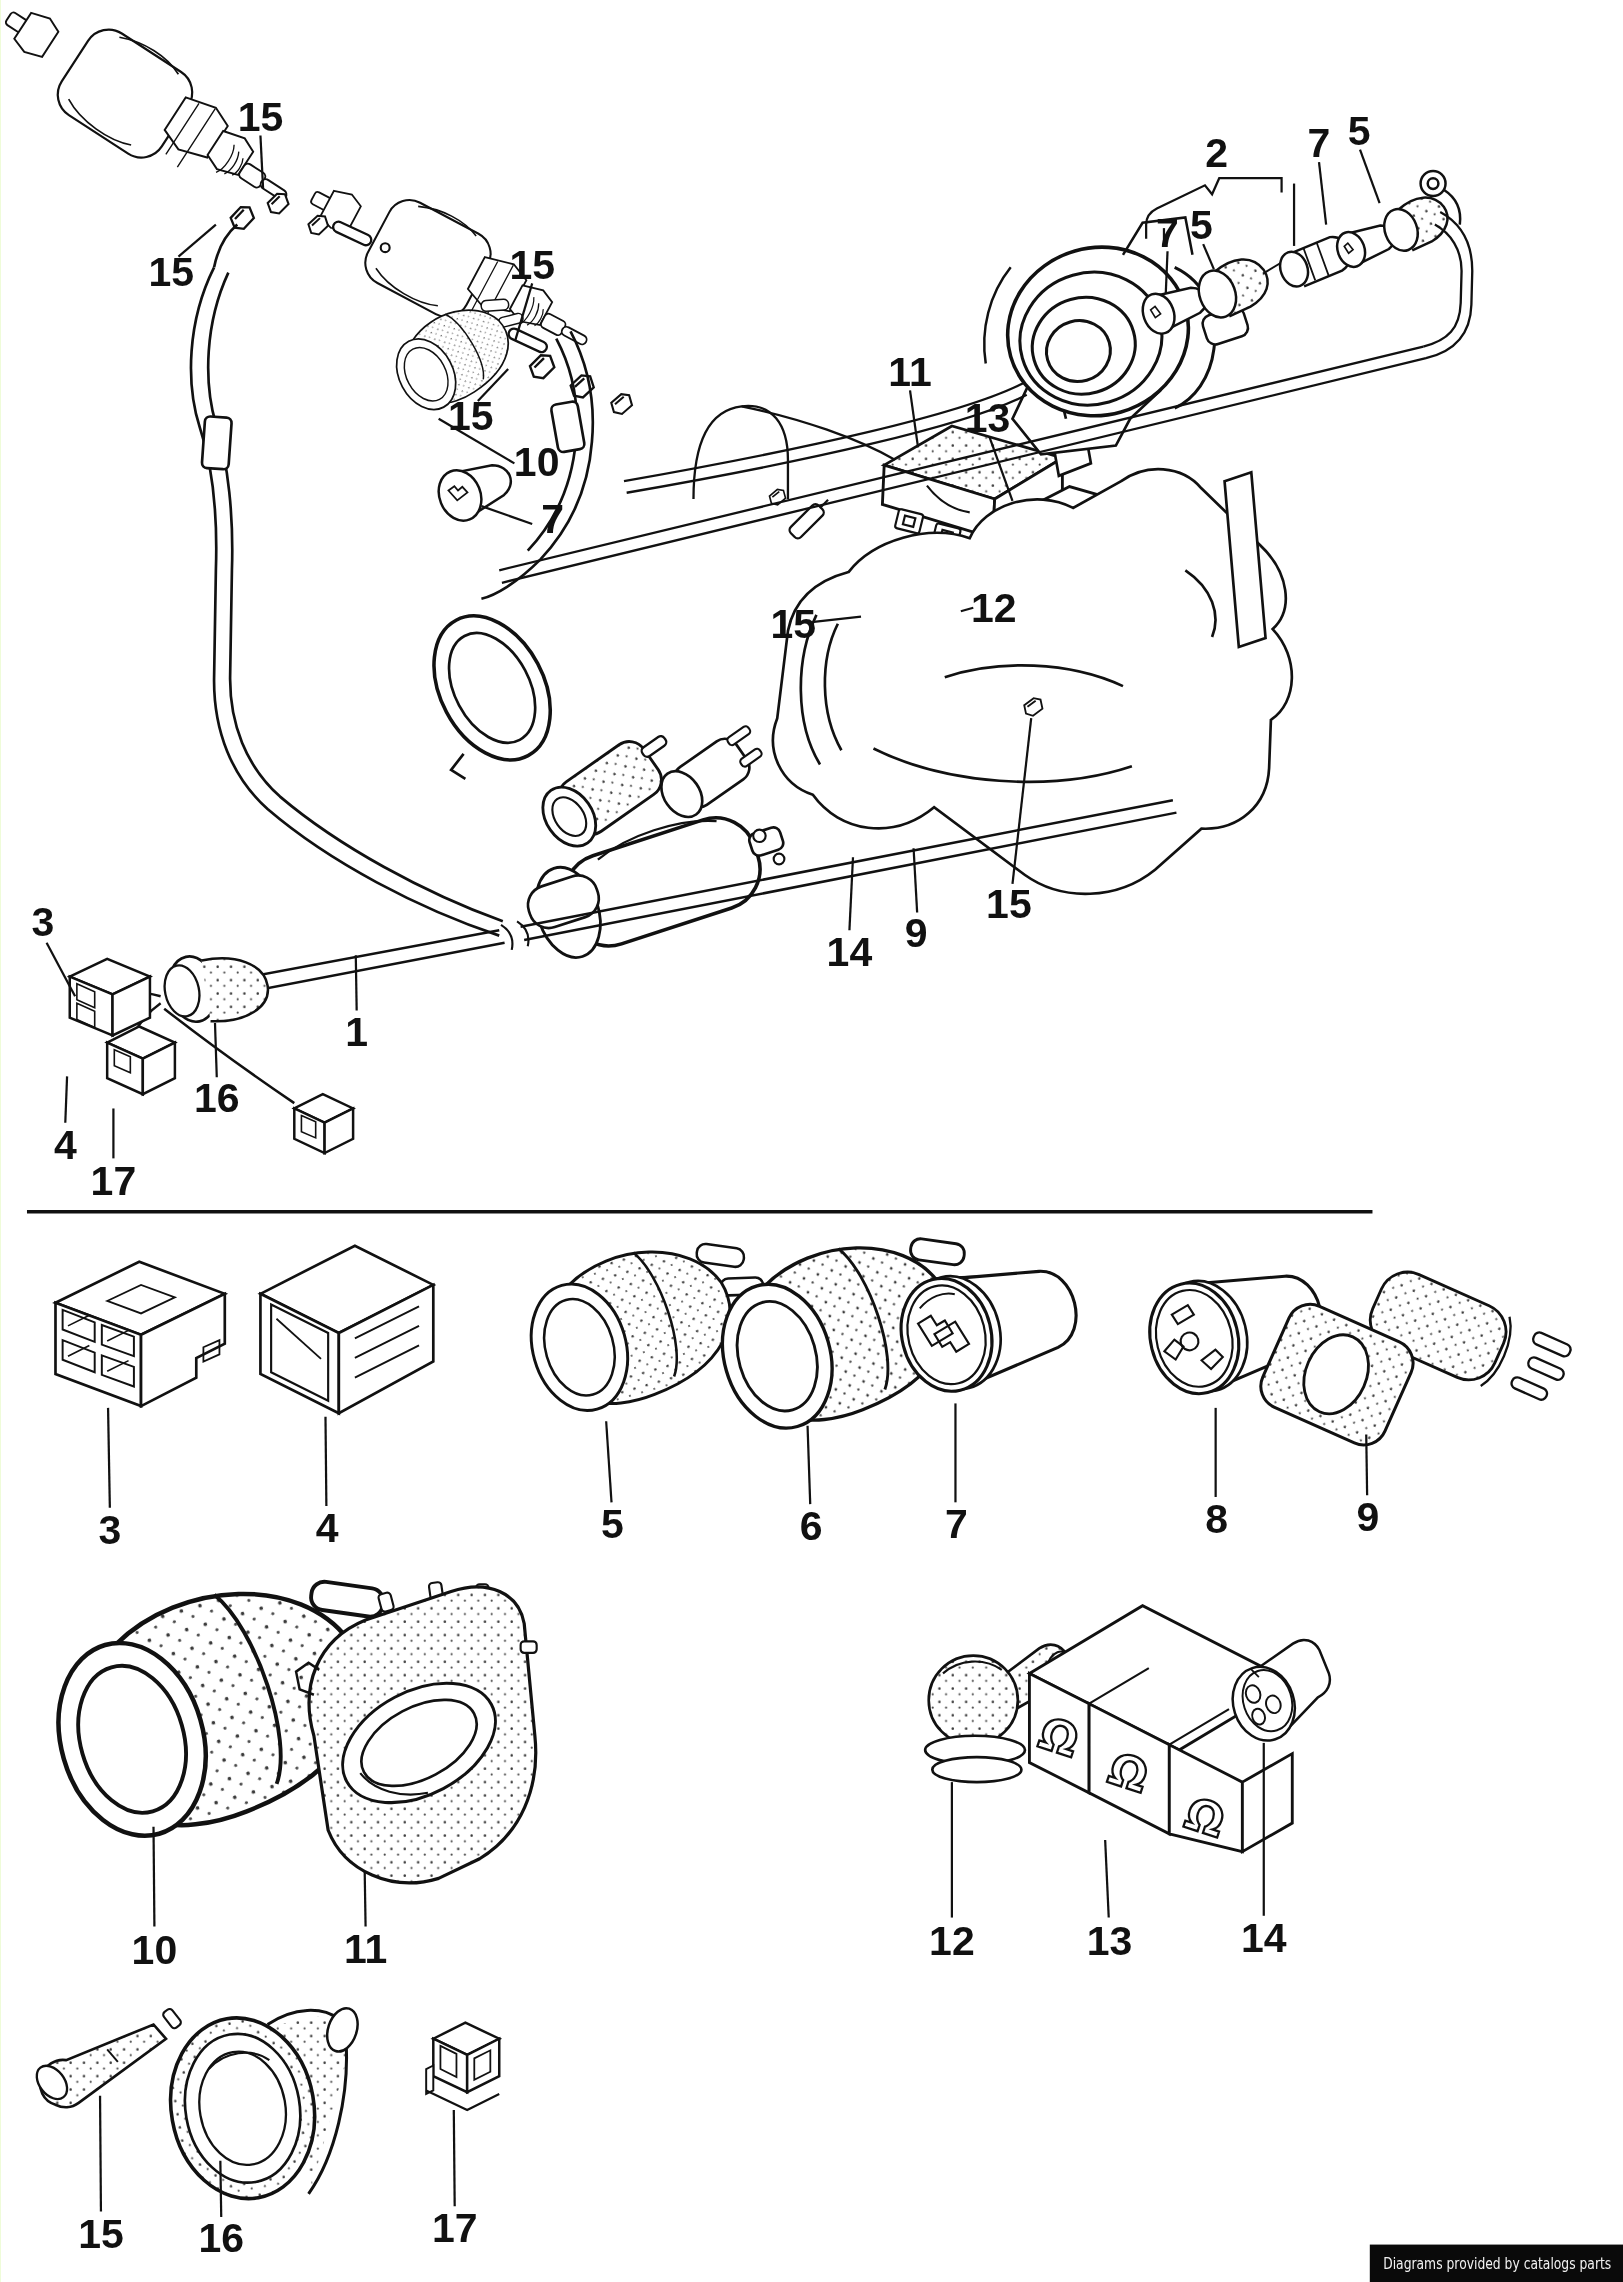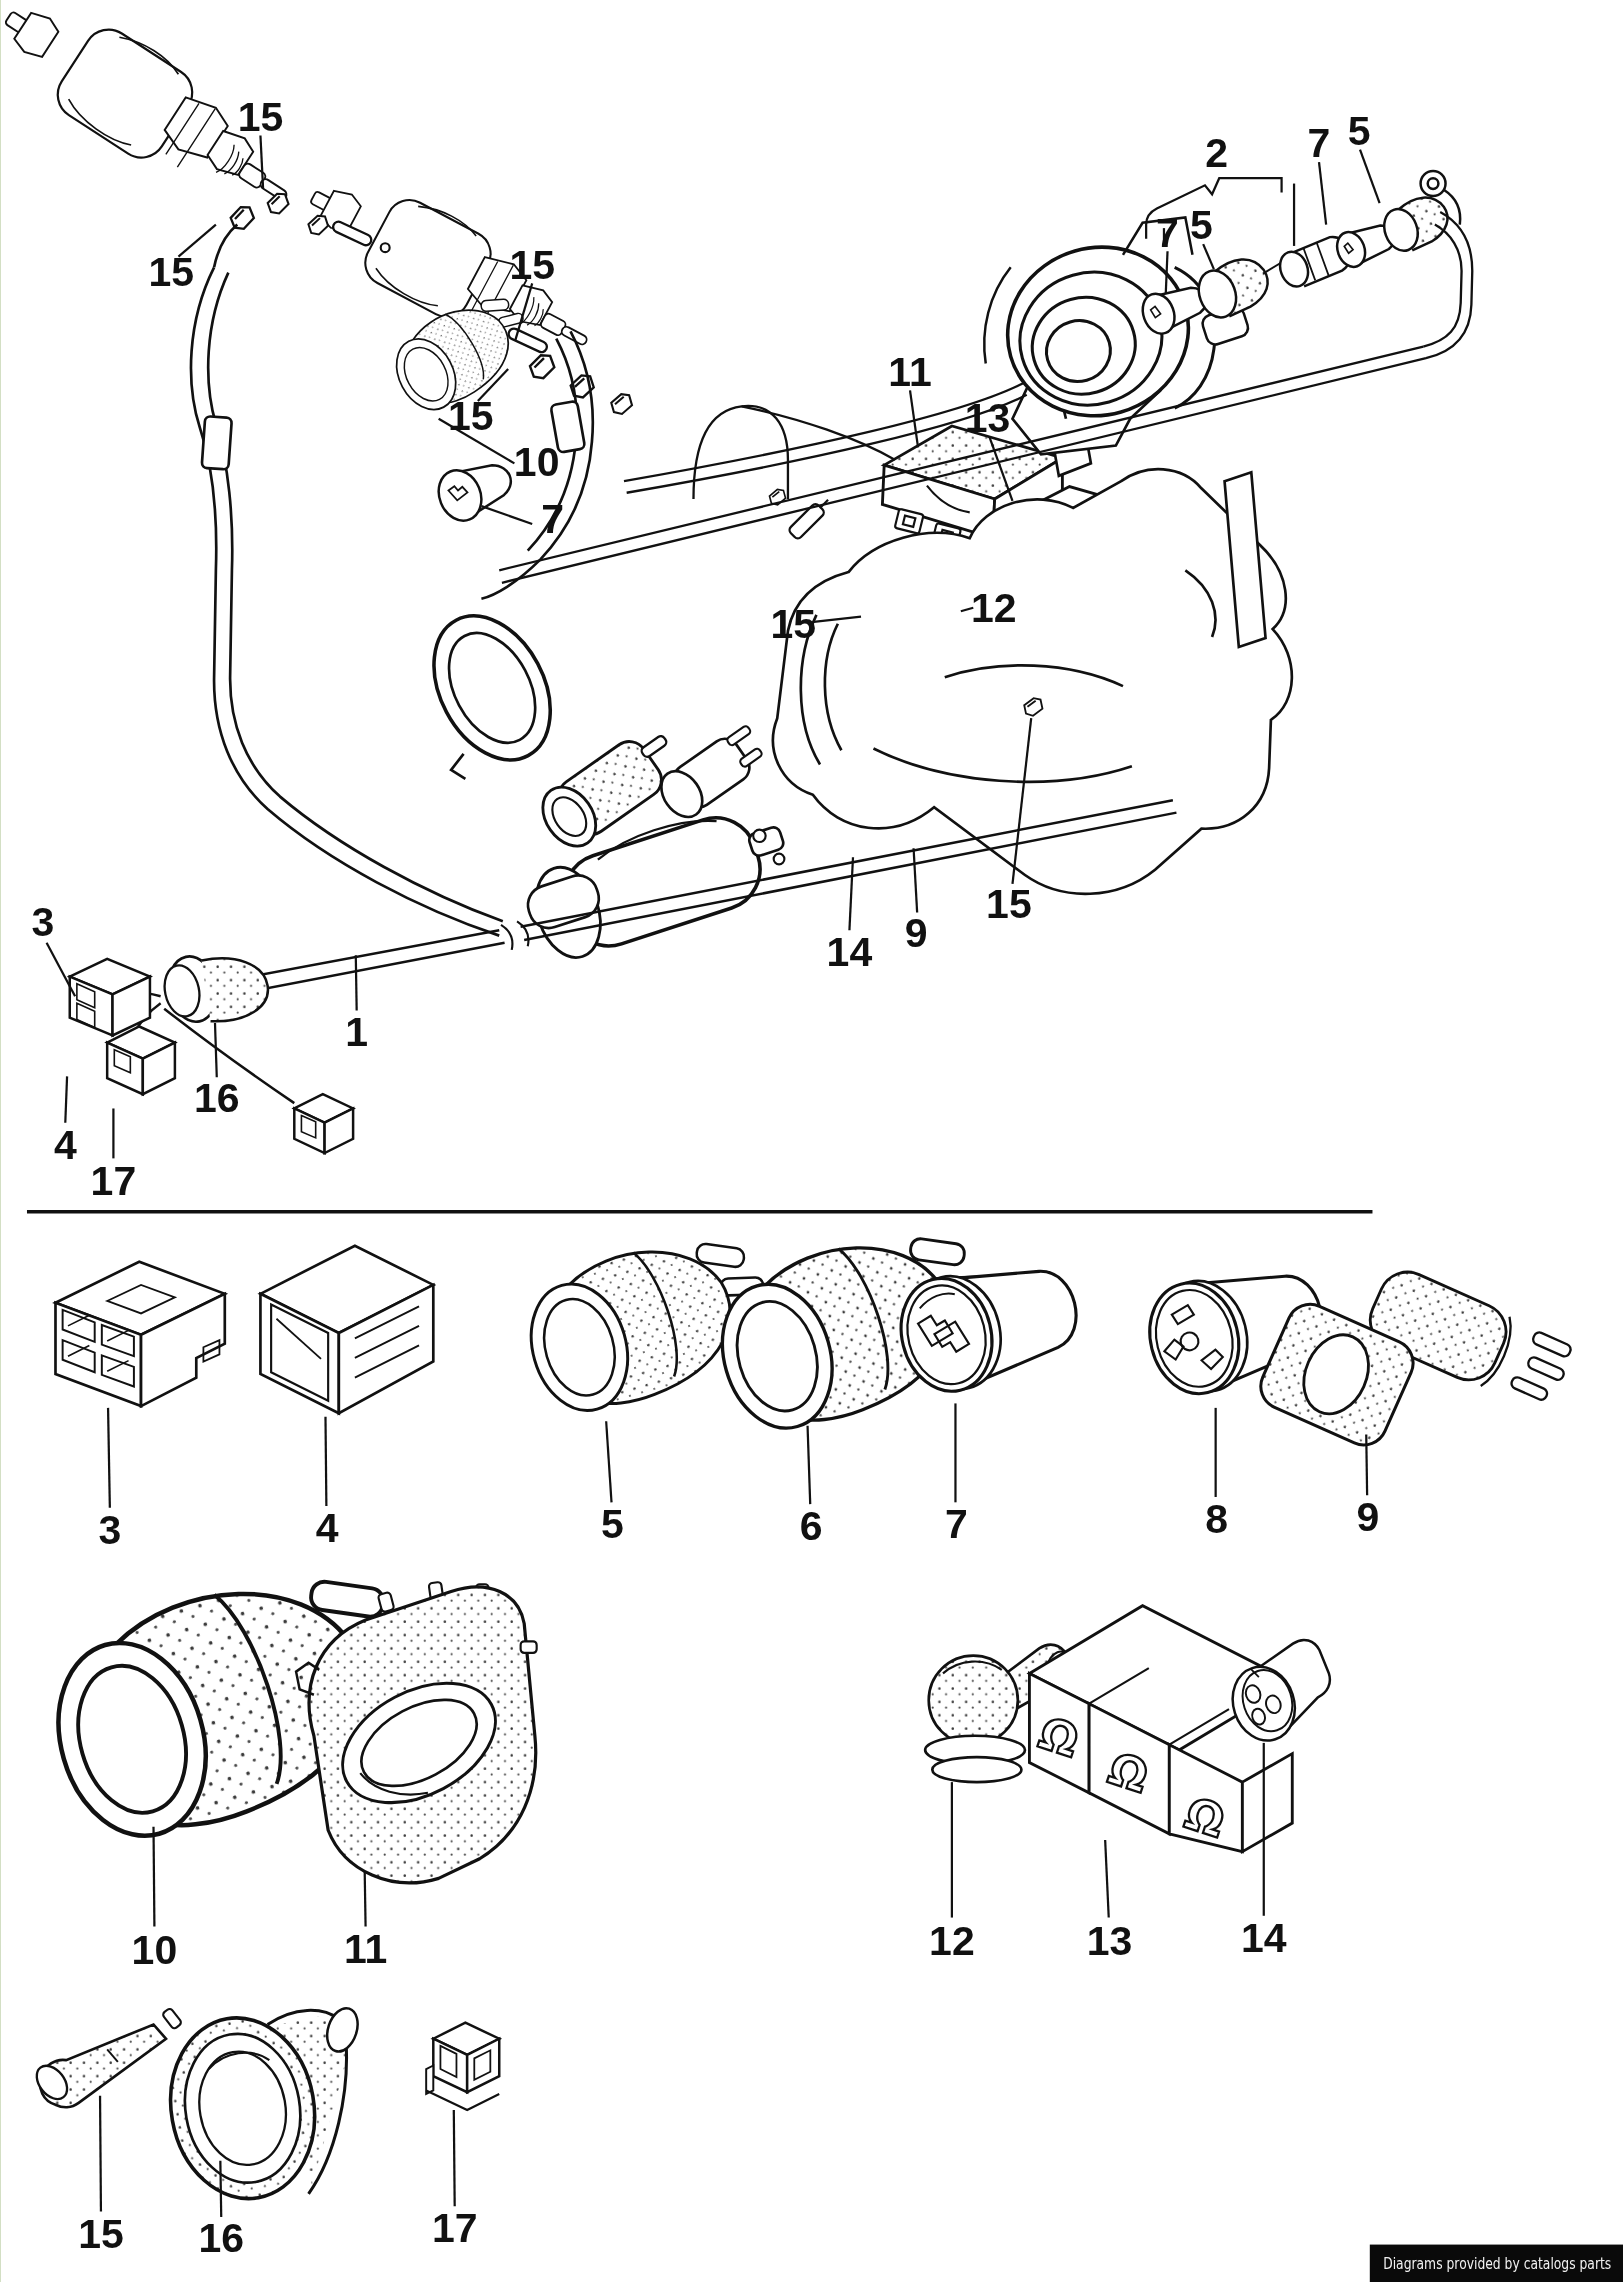--- a/index.html
+++ b/index.html
@@ -1,16 +1,16 @@
 <!DOCTYPE html>
 <html style="font-size:14.3px"><head>
 <meta charset="utf-8">
 <style>
   html,body { margin:0; padding:0; background:#ffffff; }
-  .stage { position:relative; width:1624px; height:2282px; background:#4d7c0f;
+  .stage { position:relative; width:1624px; height:2282px; background:#bef264;
            font-family:"Liberation Sans", sans-serif; }
   svg { position:absolute; left:0; top:0; }
   .num { font:700 46px "Liberation Sans", sans-serif; fill:#111;
          text-anchor:middle; dominant-baseline:central; }
   .omega { font:700 50px "DejaVu Sans", sans-serif; fill:none; stroke:#111; stroke-width:2.6;
            text-anchor:middle; dominant-baseline:central; }
   .credit { font:400 18px "DejaVu Sans", sans-serif; fill:#f2f2f2; text-anchor:middle; }
 </style>
 </head>
 <body>

